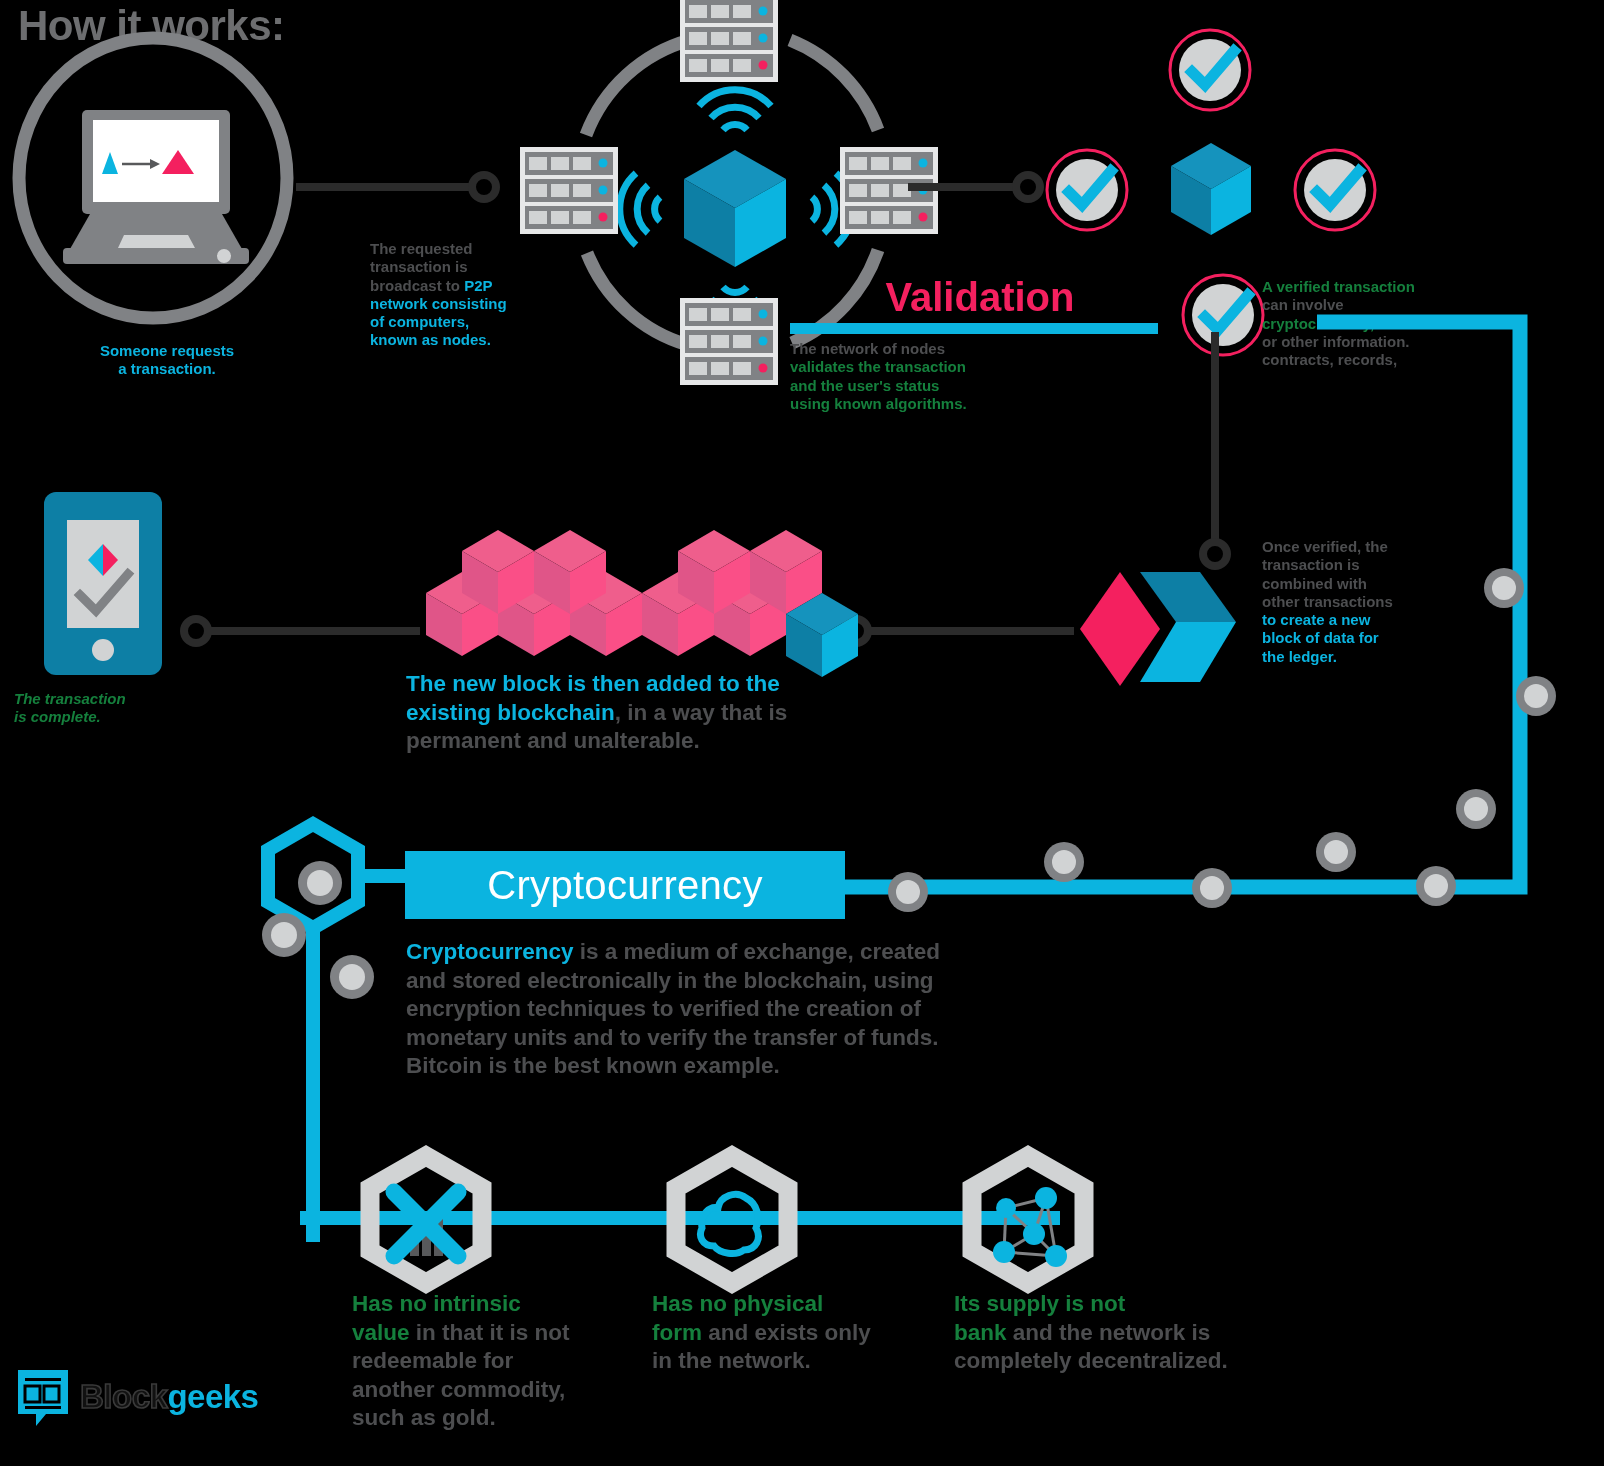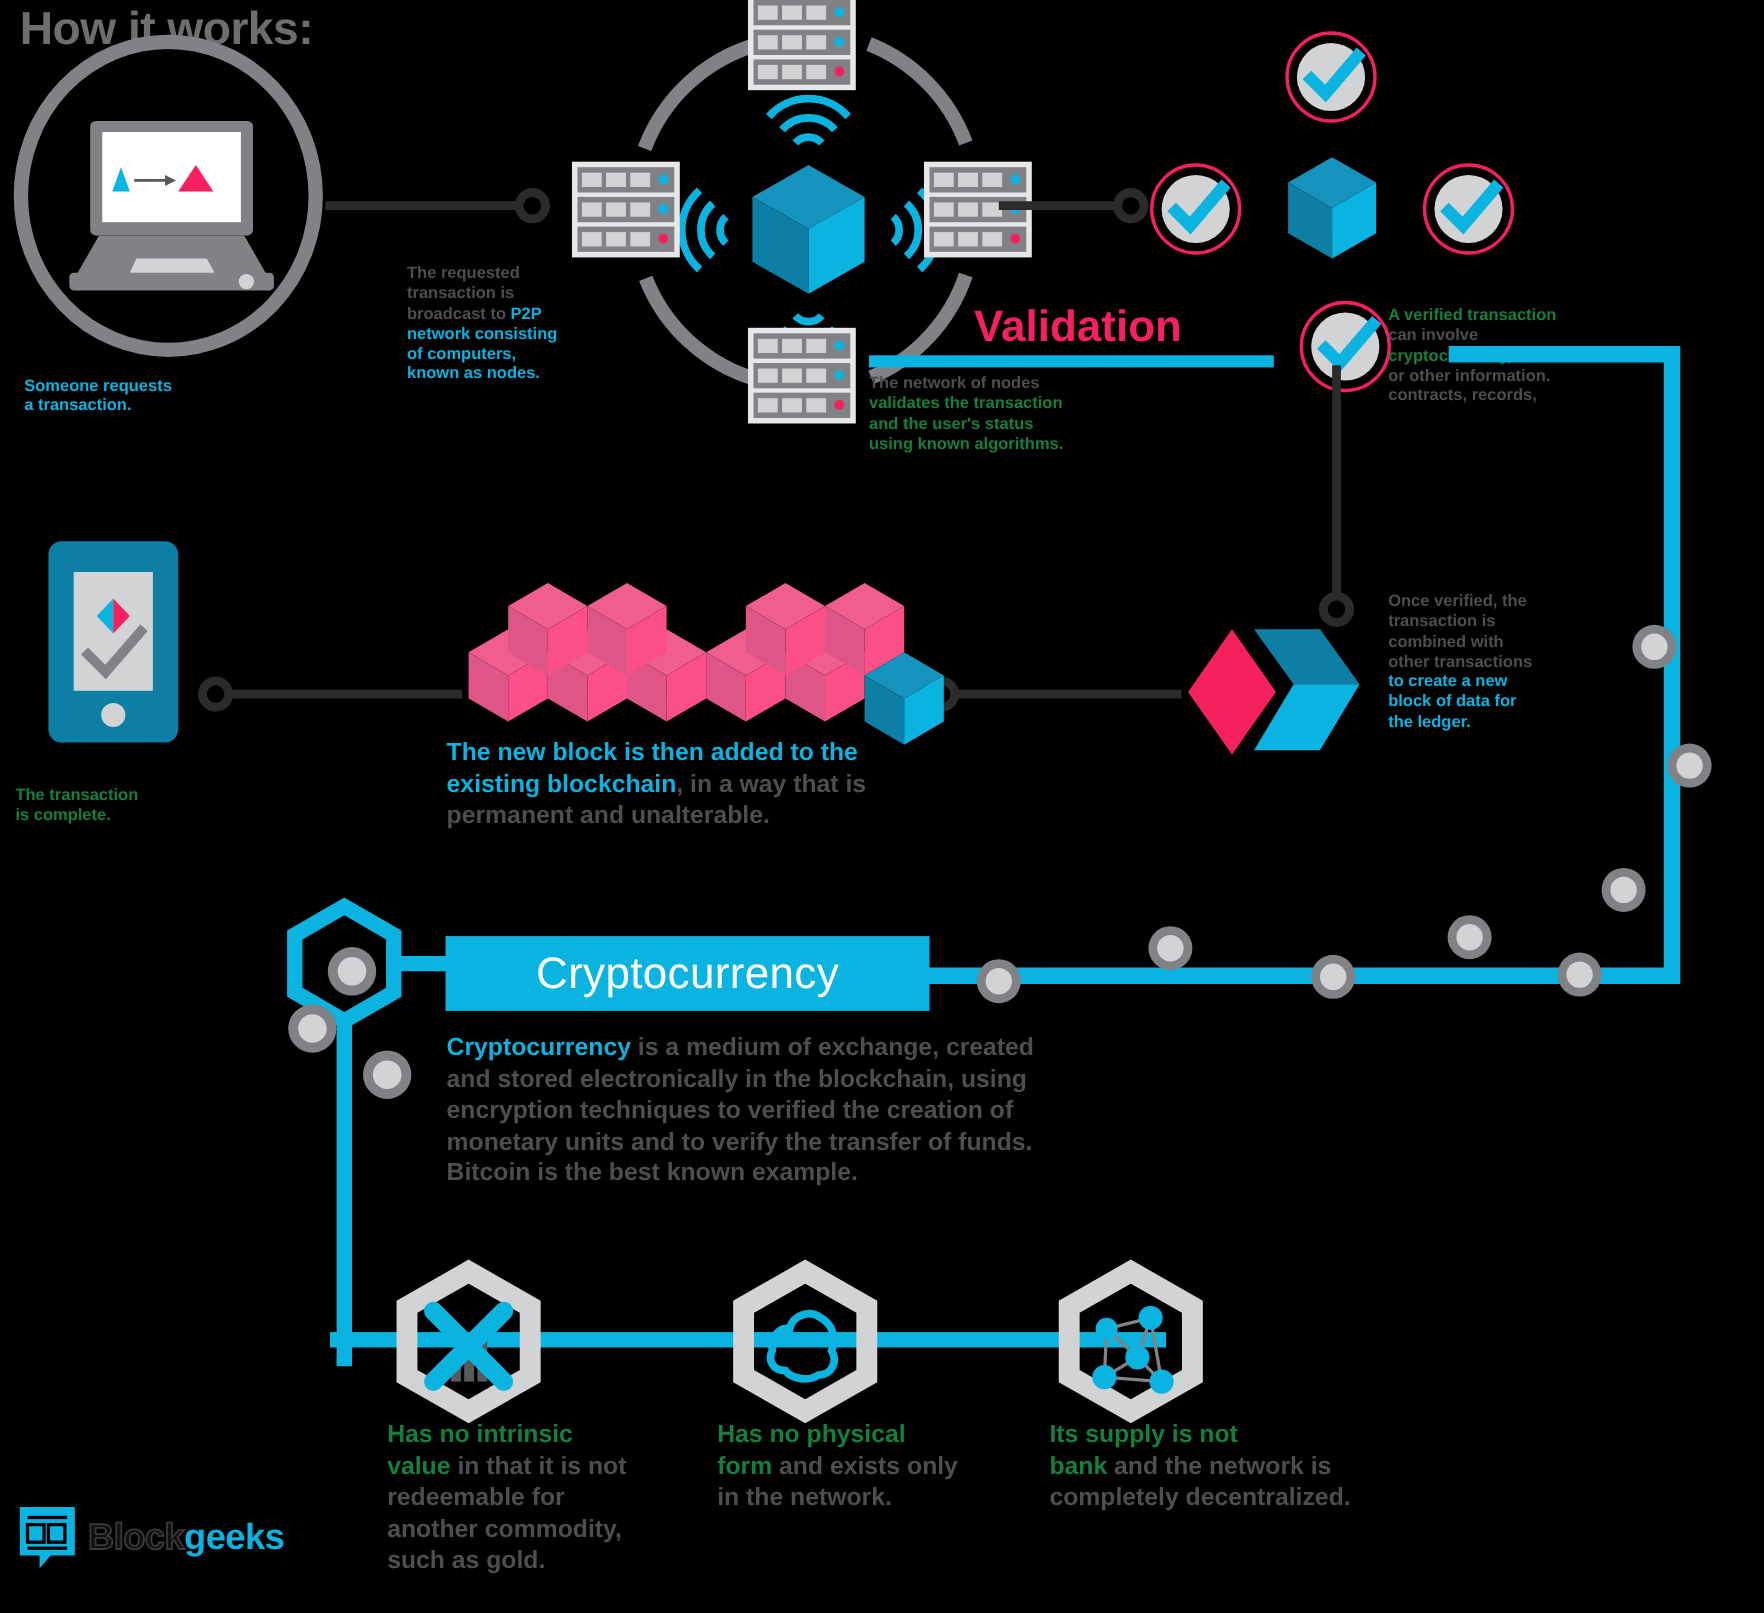--- a/index.html
+++ b/index.html
@@ -35,21 +35,21 @@
       <polygon points="186,144 154,144 170,120" fill="#f4205f"></polygon>
       <line x1="114" y1="134" x2="144" y2="134" stroke="#58595b" stroke-width="2.5"></line>
       <polygon points="152,134 142,129 142,139" fill="#58595b"></polygon>
       <polygon points="58,226 82,184 214,184 238,226" fill="#808285"></polygon>
       <rect x="55" y="218" width="186" height="16" rx="4" fill="#808285"></rect>
       <polygon points="110,218 116,205 180,205 187,218" fill="#d1d3d4"></polygon>
       <circle cx="216" cy="226" r="7" fill="#d1d3d4"></circle>
     </svg>
   </div>
 
-  <div class="abs cap" style="left:22px;top:342px;width:290px;">
+  <div class="abs cap" style="left:22px;top:342px;width:290px;text-align:center;">
     <div class="blue">Someone requests</div>
     <div class="blue">a transaction.</div>
   </div>
 
   <div class="abs" style="left:296px;top:170px;">
     <svg width="210" height="35" viewBox="0 0 210 35">
       <line x1="0" y1="17" x2="178" y2="17" stroke="#2b2b2b" stroke-width="8"></line>
       <circle cx="188" cy="17" r="12" fill="none" stroke="#2b2b2b" stroke-width="8"></circle>
     </svg>
   </div>
@@ -343,21 +343,21 @@
     <svg width="130" height="185" viewBox="0 0 130 185">
       <rect x="0" y="0" width="118" height="183" rx="12" fill="#0d7fa5"></rect>
       <rect x="23" y="28" width="72" height="108" fill="#d1d3d4"></rect>
       <polygon points="59,52 59,84 44,68" fill="#0bb4e0"></polygon>
       <polygon points="59,52 59,84 74,68" fill="#f4205f"></polygon>
       <path d="M 36 103 L 52 119 L 84 82" fill="none" stroke="#808285" stroke-width="9" stroke-linecap="square"></path>
       <ellipse cx="59" cy="158" rx="11" ry="11" fill="#d1d3d4"></ellipse>
     </svg>
   </div>
 
-  <div class="abs cap" style="left:14px;top:714px;width:260px;">
+  <div class="abs cap" style="left:14px;top:690px;width:260px;font-style:italic;">
     <div class="pink">The transaction</div>
     <div class="pink">is complete.</div>
   </div>
 
   <div class="abs" style="left:182px;top:614px;">
     <svg width="250" height="35" viewBox="0 0 250 35">
       <circle cx="14" cy="17" r="12" fill="none" stroke="#2b2b2b" stroke-width="8"></circle>
       <line x1="28" y1="17" x2="238" y2="17" stroke="#2b2b2b" stroke-width="8"></line>
     </svg>
   </div>

